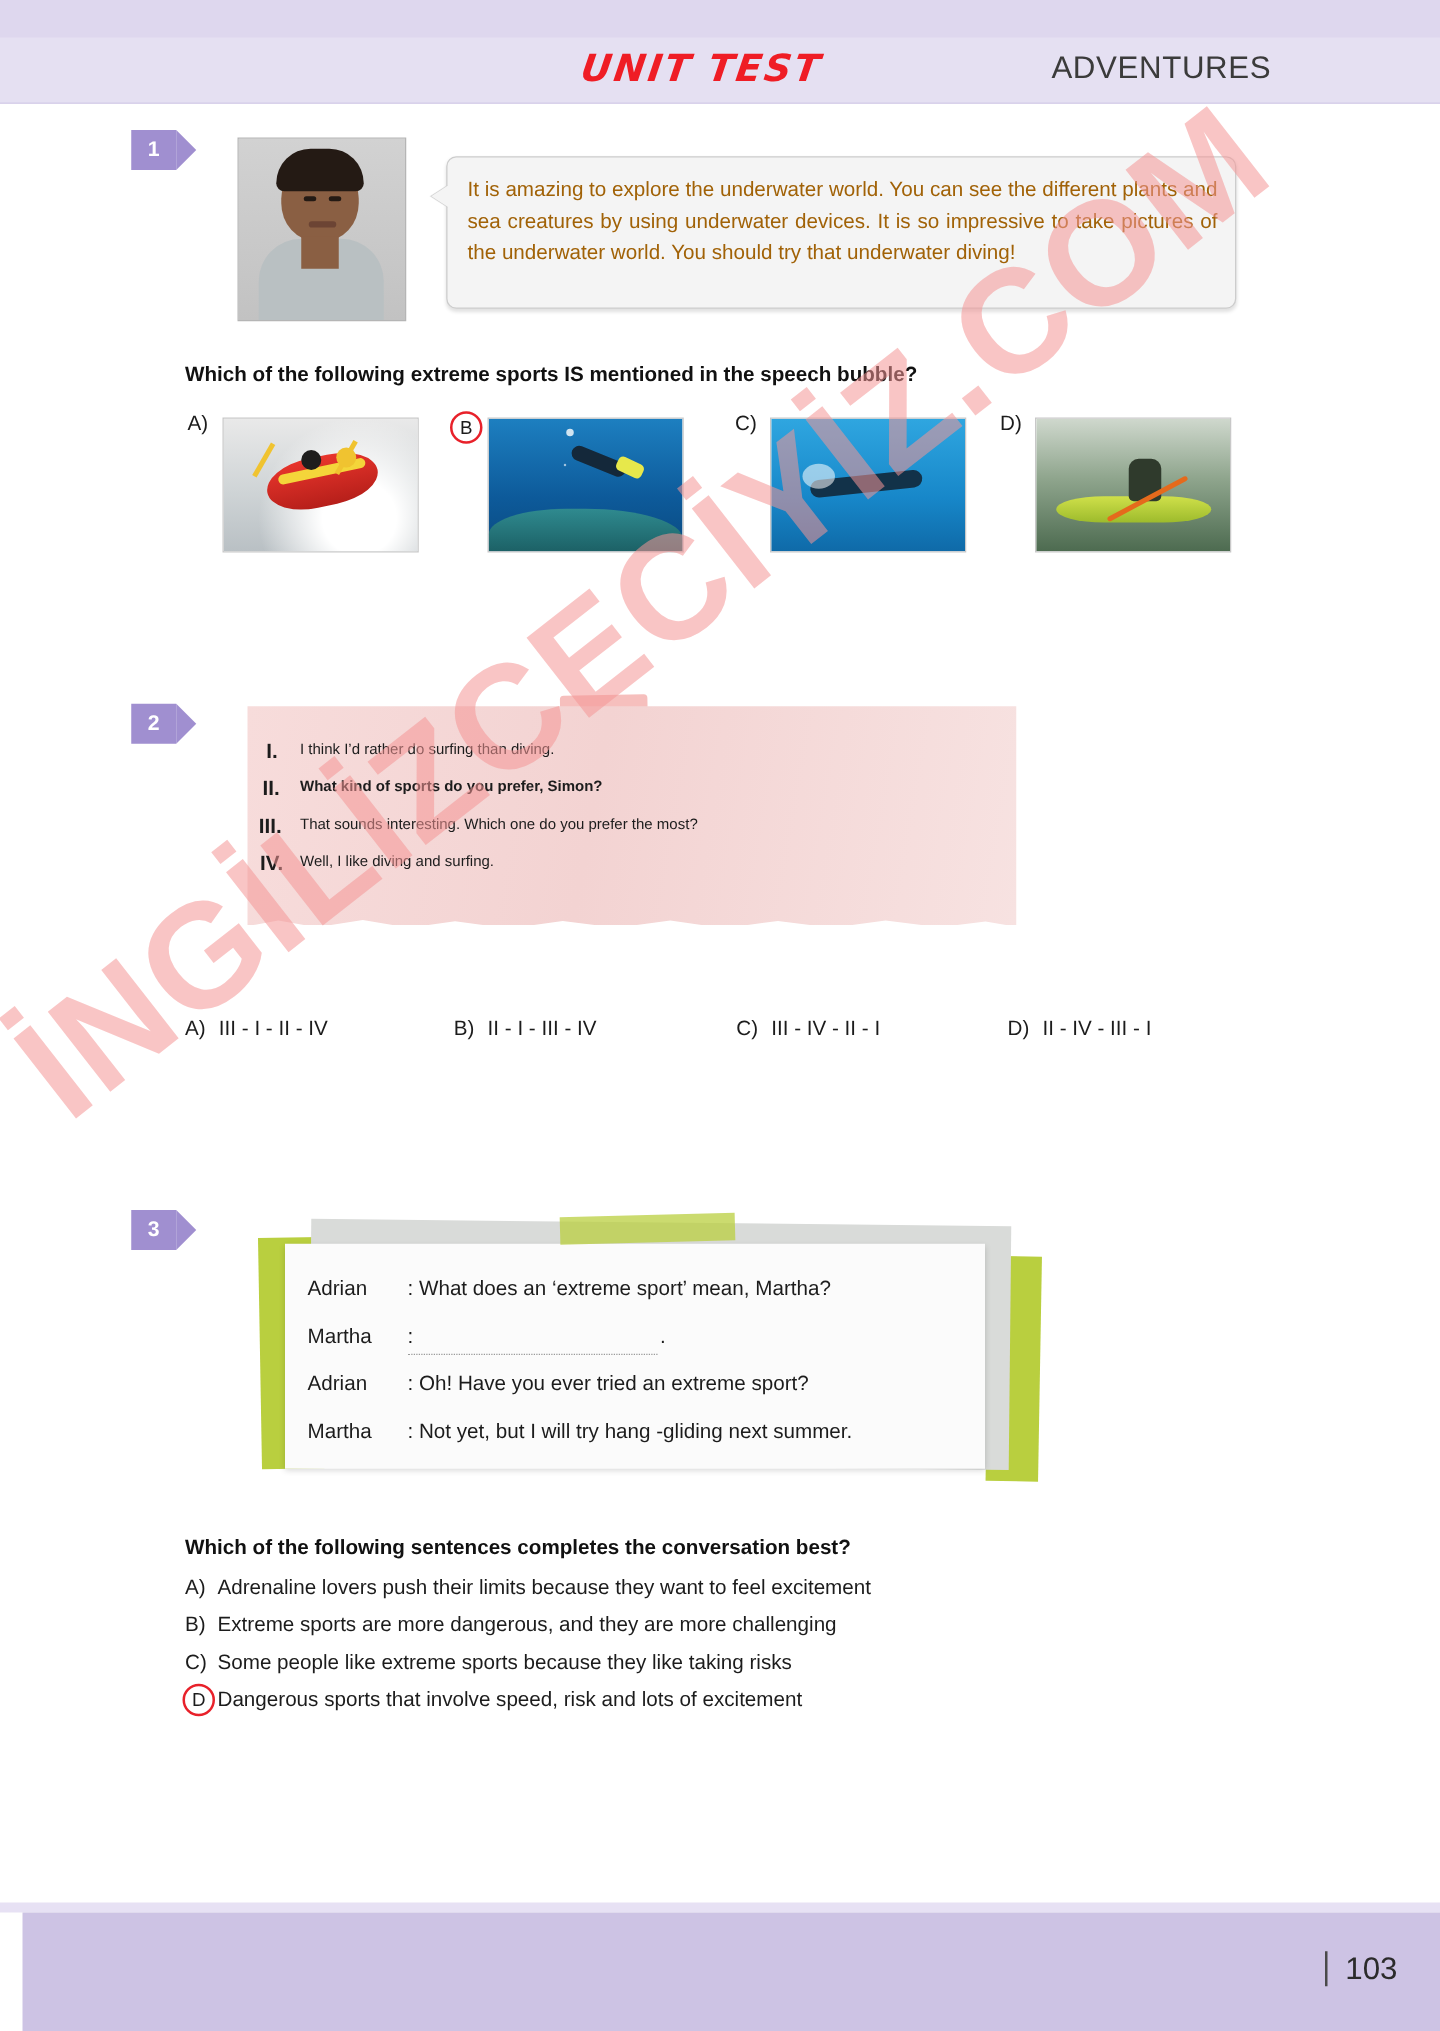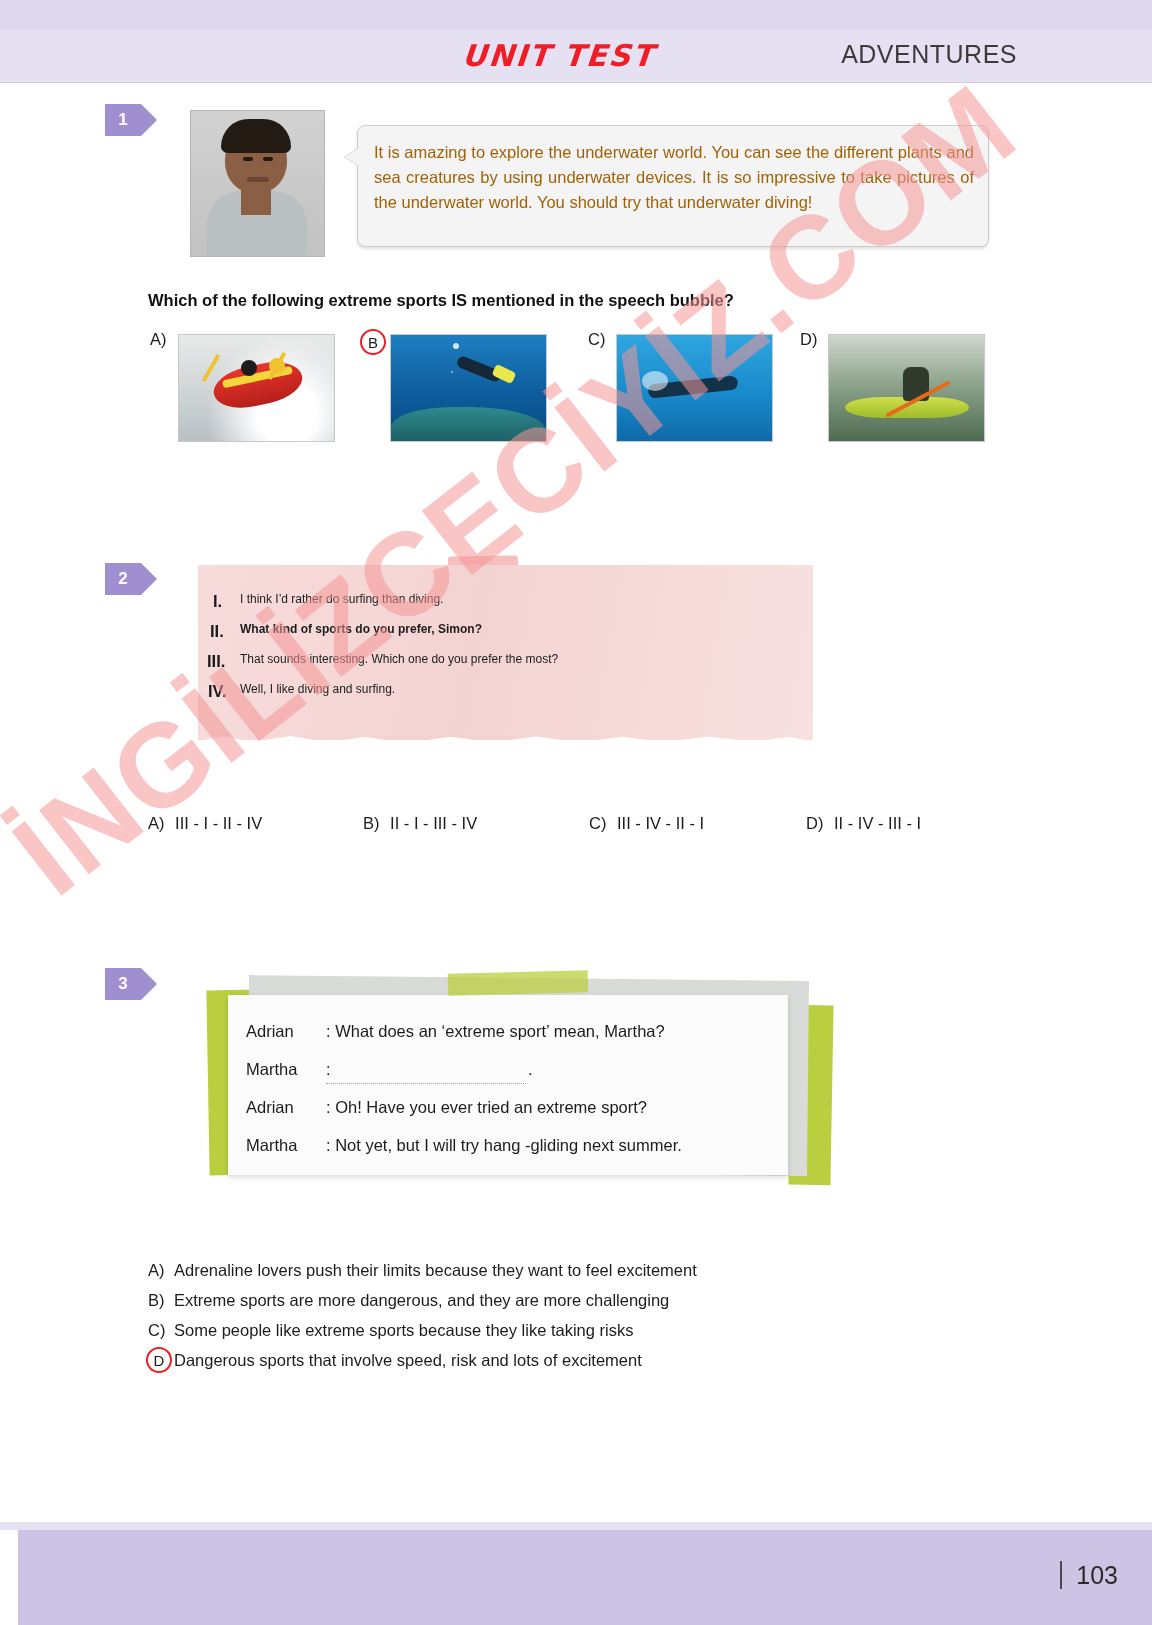--- a/index.html
+++ b/index.html
@@ -389,20 +389,21 @@
   <div class="dlg-text" style="left:326px; top:1060px;">:</div>
   <div class="dotted-line"></div>
   <div class="dlg-text" style="left:528px; top:1060px;">.</div>
 
   <div class="dlg-name" style="left:246px; top:1098px;">Adrian</div>
   <div class="dlg-text" style="left:326px; top:1098px;">: Oh! Have you ever tried an extreme sport?</div>
 
   <div class="dlg-name" style="left:246px; top:1136px;">Martha</div>
   <div class="dlg-text" style="left:326px; top:1136px;">: Not yet, but I will try hang -gliding next summer.</div>
 
+  <div class="q-stem" id="q3-stem">Which of the following sentences completes the conversation best?</div>
 
   <div class="q3-opt" style="top:1291px;">
     <span class="lbl">B)</span><span>Extreme sports are more dangerous, and they are more challenging</span>
   </div>
   <div class="q3-opt" style="top:1261px;">
     <span class="lbl">A)</span><span>Adrenaline lovers push their limits because they want to feel excitement</span>
   </div>
   <div class="q3-opt" style="top:1321px;">
     <span class="lbl">C)</span><span>Some people like extreme sports because they like taking risks</span>
   </div>

